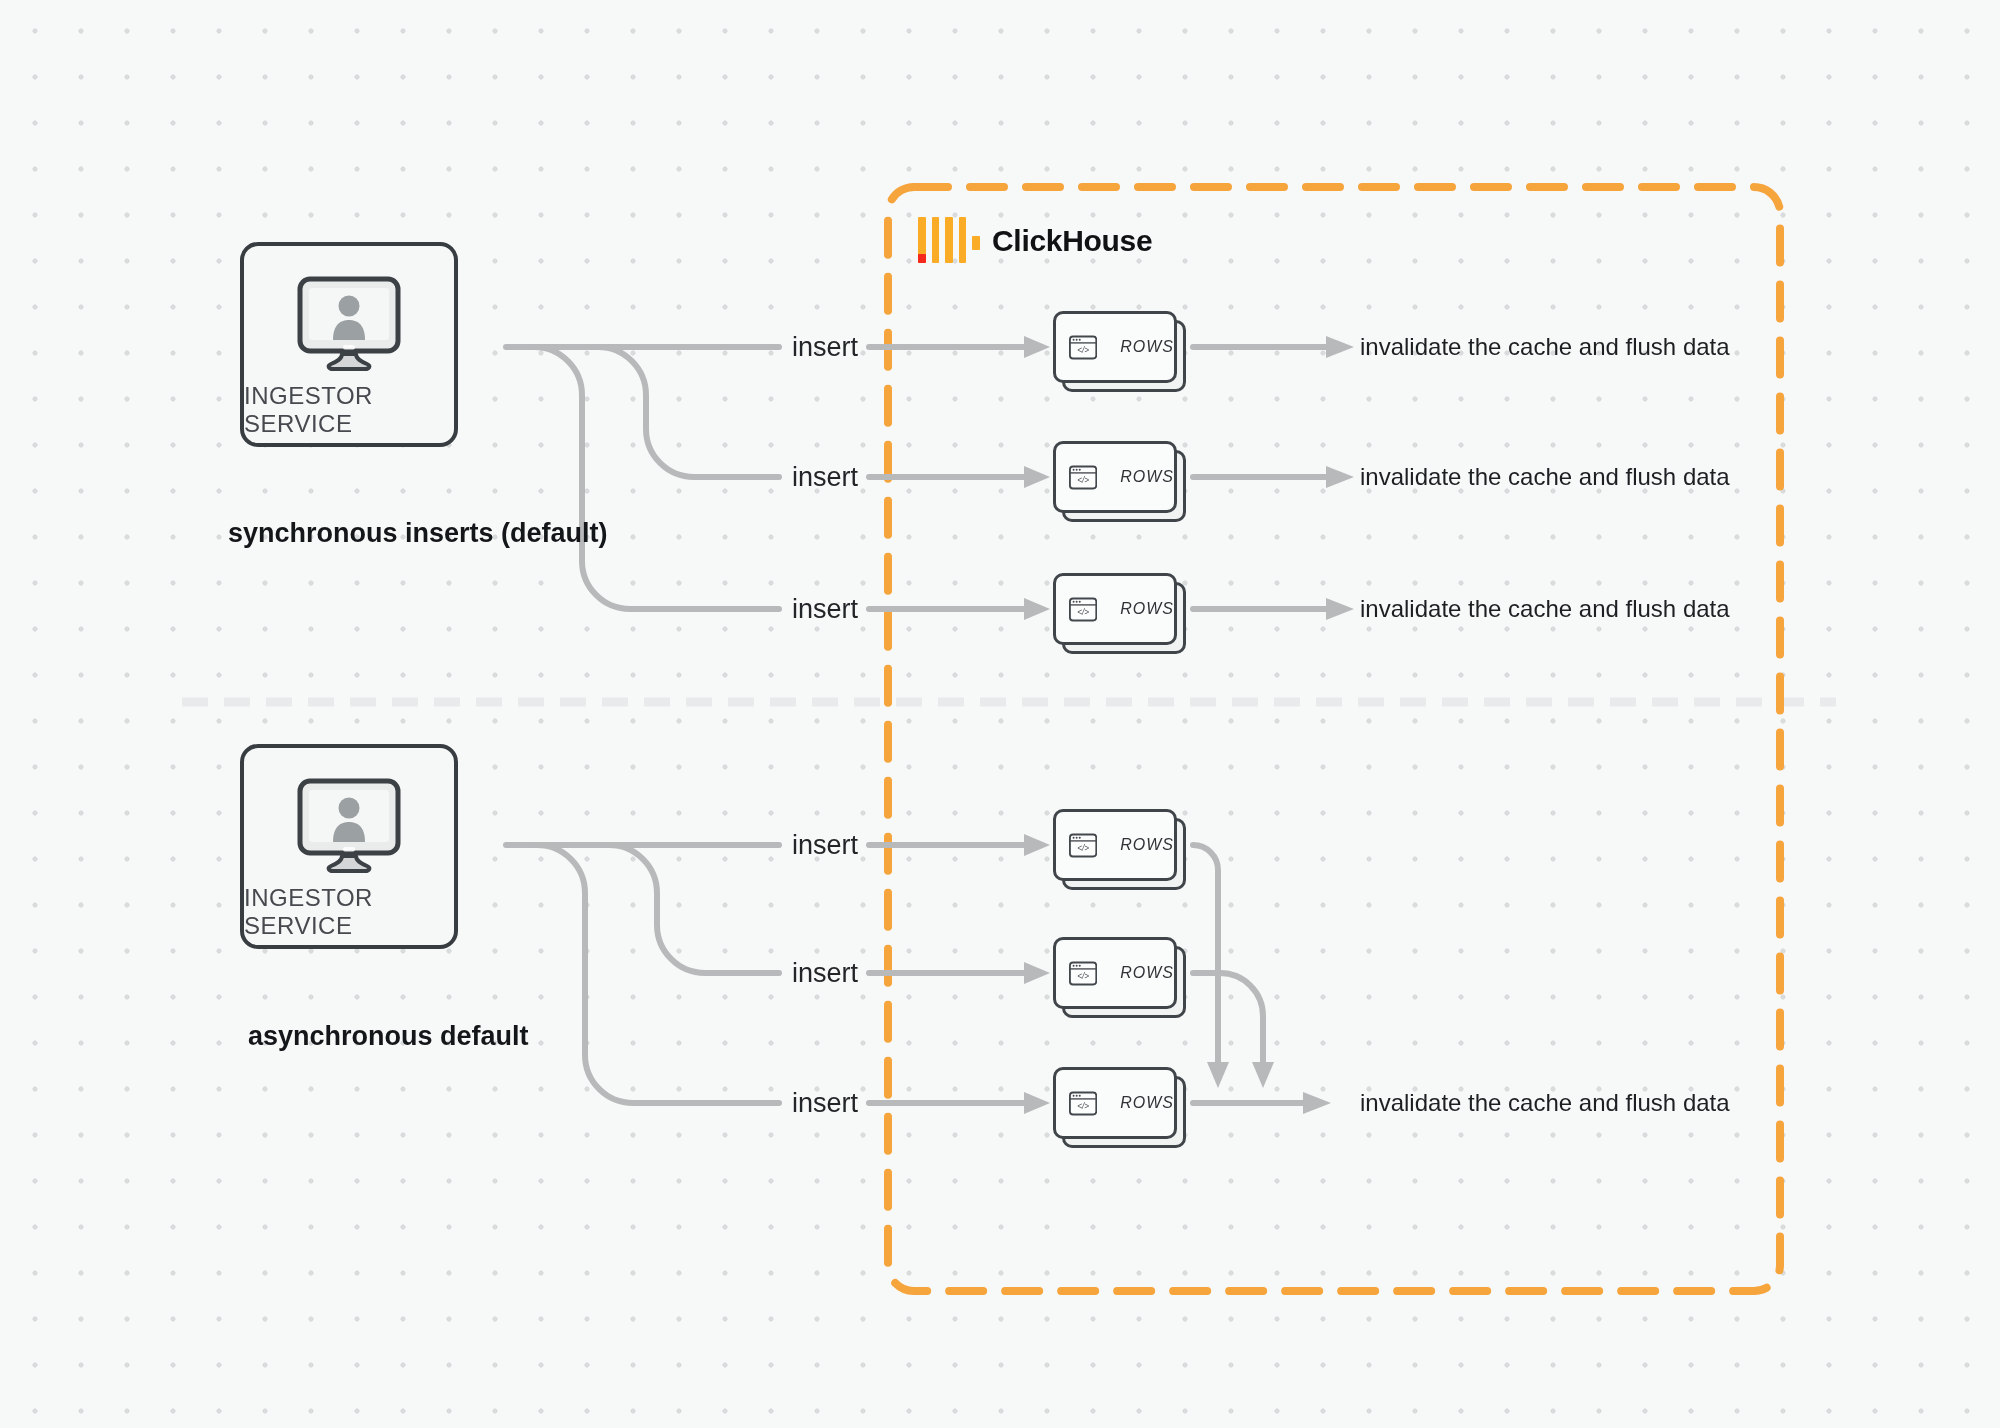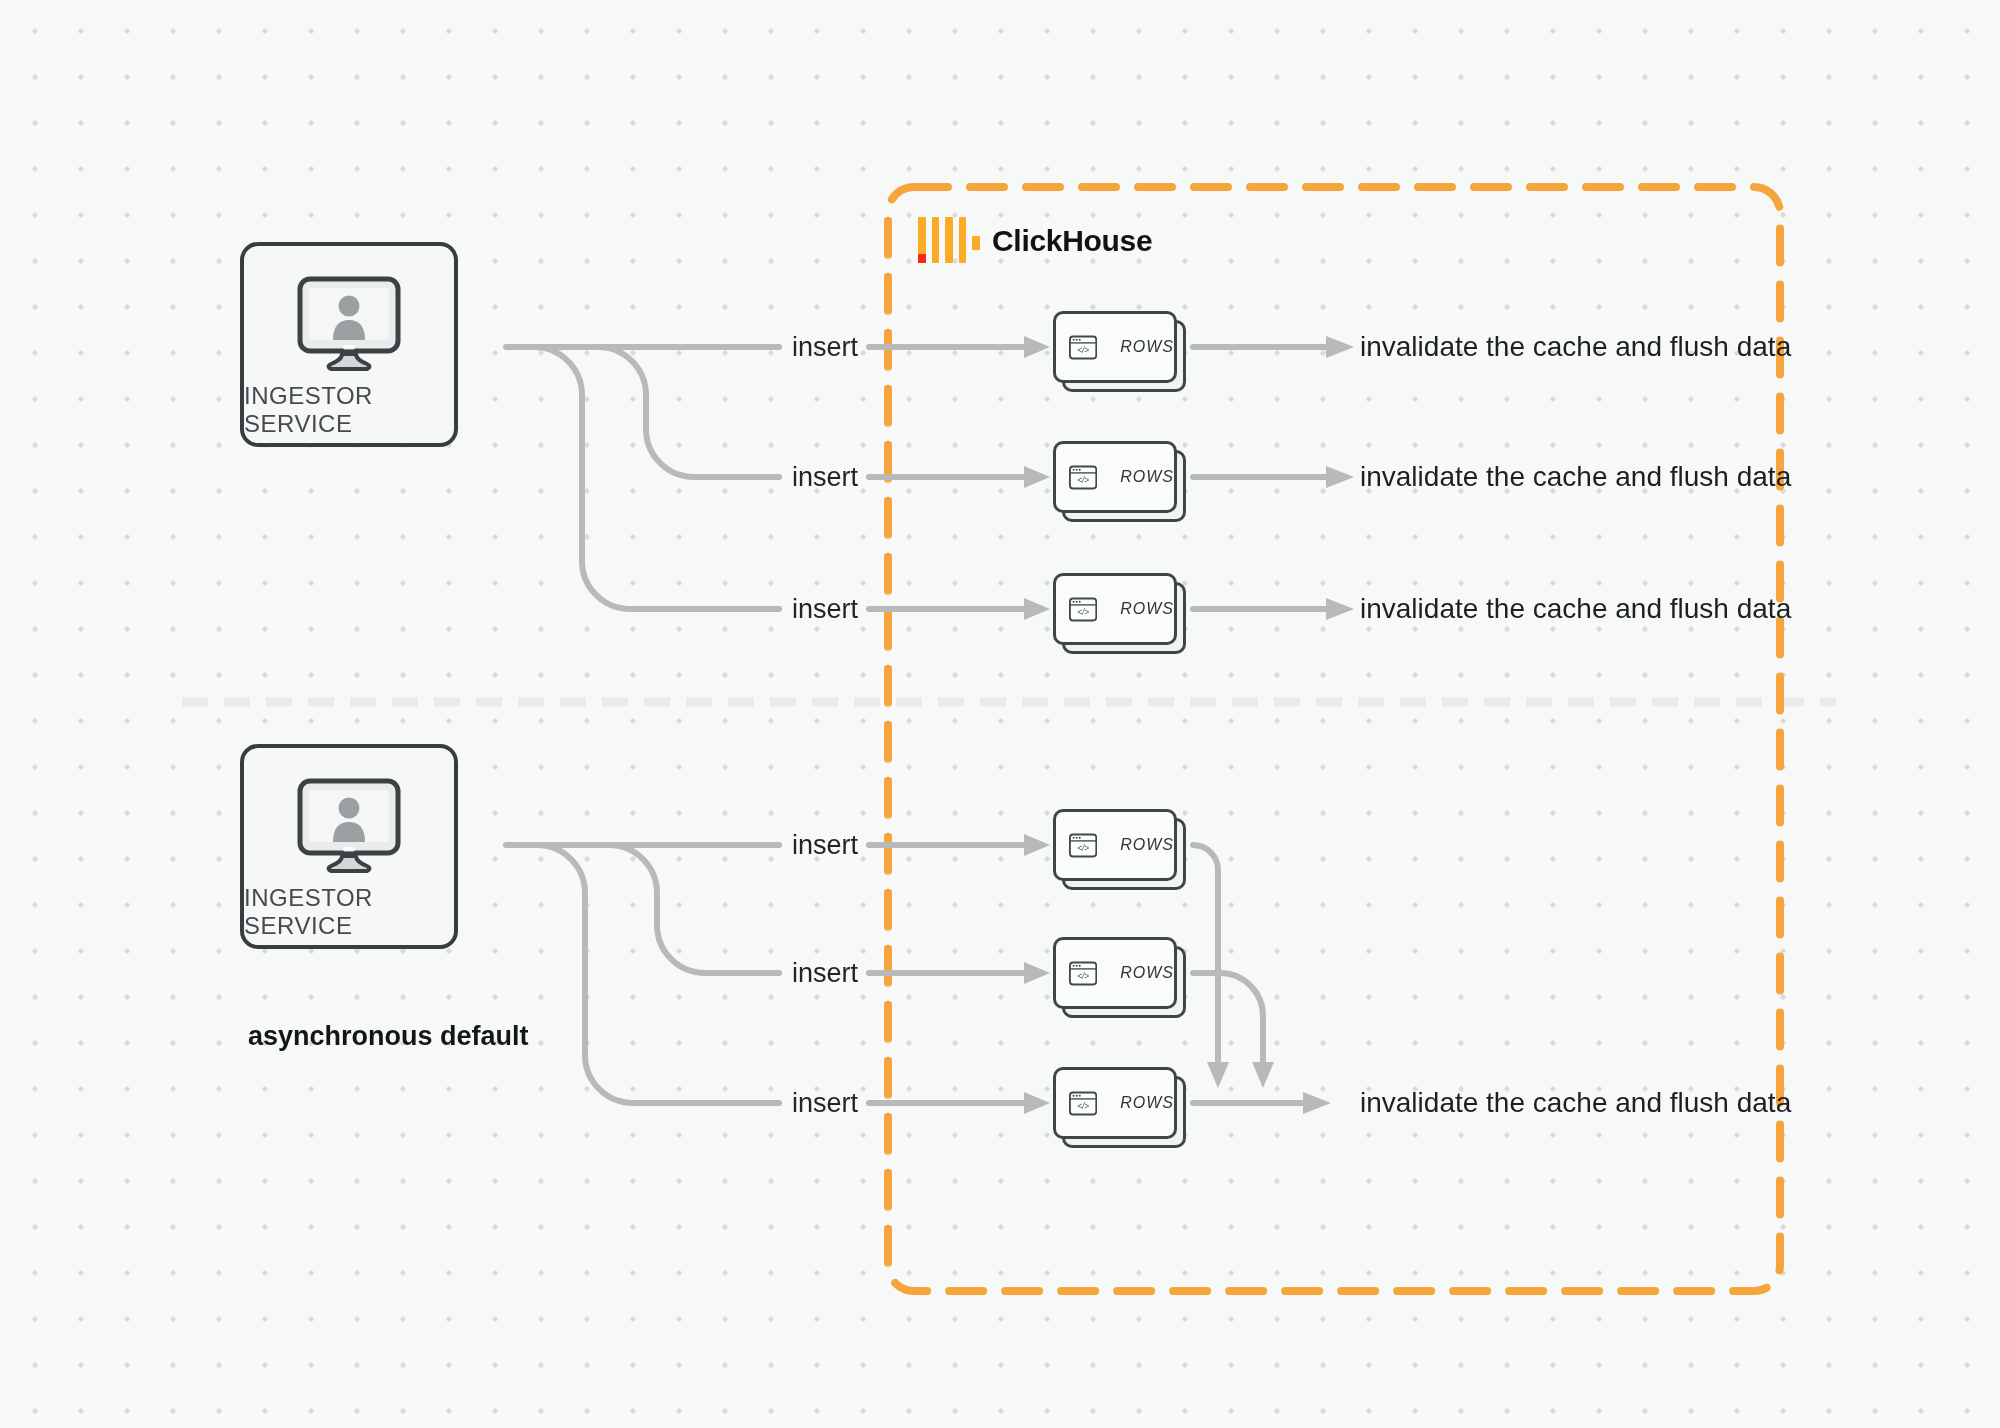--- a/index.html
+++ b/index.html
@@ -28,21 +28,21 @@
   .caption{position:absolute;font-size:27px;font-weight:700;color:#141719;white-space:nowrap;}
 
   
   .lbl-insert{
     position:absolute;left:779px;width:92px;text-align:center;
     transform:translateY(-50%);font-size:27px;color:#232629;white-space:nowrap;
   }
   
   .lbl-invalidate{
     position:absolute;left:1360px;transform:translateY(-50%);
-    font-size:28px;color:#1d2023;white-space:nowrap;
+    font-size:24px;color:#1d2023;white-space:nowrap;
   }
 
   
   .card-group{position:absolute;width:124px;height:72px;}
   .card{
     position:absolute;width:124px;height:72px;box-sizing:border-box;
     border:3px solid #40454a;border-radius:10px;
   }
   .card.back{left:9px;top:9px;background:#f1f2f2;}
   .card.front{
@@ -132,20 +132,21 @@
       <rect x="3" y="3" width="98" height="72" rx="10" fill="#eaebeb" stroke="#3c4146" stroke-width="5"></rect>
       <rect x="12" y="12" width="80" height="52" rx="3" fill="#f5f6f6"></rect>
       <circle cx="52" cy="30" r="10.5" fill="#9ba0a3"></circle>
       <path d="M36 64 C36 48 44 44 52 44 C60 44 68 48 68 64 Z" fill="#9ba0a3"></path>
       <rect x="46" y="69" width="12" height="4.5" rx="2" fill="#ffffff" opacity="0.85"></rect>
       <path d="M45 78 L59 78 C59 83 64 85.5 70 88 C74 89.7 72.5 93 68 93 L36 93 C31.5 93 30 89.7 34 88 C40 85.5 45 83 45 78 Z" fill="#d4d6d7" stroke="#3c4146" stroke-width="4" stroke-linejoin="round"></path>
     </svg>
     <div class="service-label">INGESTOR SERVICE</div>
   </div>
 
+  <div class="caption" style="left:228px;top:518px">synchronous inserts (default)</div>
   <div class="caption" style="left:248px;top:1021px">asynchronous default</div>
 
   <div class="ch-logo" style="left:918px;top:217px">
     <span class="ch-bar" style="left:0"></span>
     <span class="ch-bar" style="left:13.5px"></span>
     <span class="ch-bar" style="left:27px"></span>
     <span class="ch-bar" style="left:40.5px"></span>
     <span class="ch-bar-red"></span>
     <span class="ch-bar-short"></span>
   </div>

